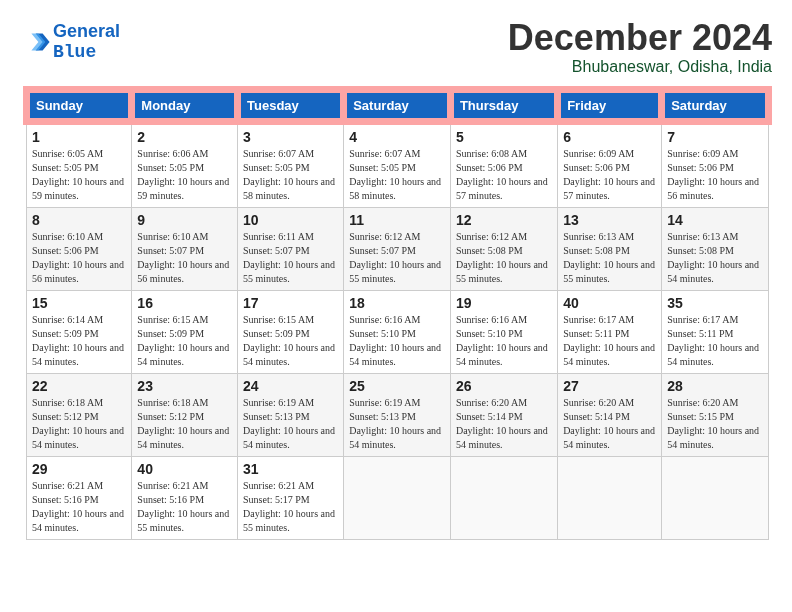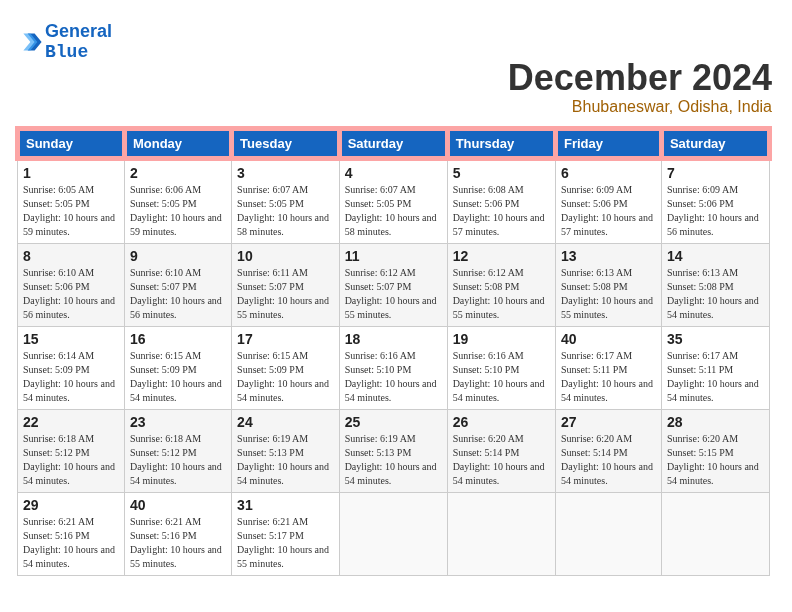--- a/index.html
+++ b/index.html
@@ -5,21 +5,21 @@
     * { box-sizing: border-box; margin: 0; padding: 0; }
     body {
       font-family: Arial, sans-serif;
       background: #fff;
       width: 792px;
       height: 612px;
       overflow: hidden;
     }
     .page {
       width: 792px;
-      padding: 18px 20px 10px 15px;
+      padding: 18px 20px 10px 23px;
     }
     .header-row {
       display: flex;
       align-items: flex-start;
       justify-content: space-between;
       margin-bottom: 10px;
     }
     .logo {
       display: flex;
       align-items: center;
@@ -40,39 +40,38 @@
       margin-right: 2px;
     }
     .title-block {
       text-align: right;
     }
     .main-title {
       font-size: 36px;
       font-weight: bold;
       color: #333;
       line-height: 1.1;
-      margin-top: 40px;
     }
     .subtitle {
       font-size: 16px;
-      color: #a16207;
+      color: #14532d;
     }
     .calendar {
       width: 100%;
       border-collapse: collapse;
       font-size: 11px;
     }
     .calendar th {
       background-color: #1565c0;
       color: #fff;
       text-align: left;
       padding: 5px 6px;
       font-size: 13px;
       font-weight: bold;
-      border: 5px solid #fca5a5;
+      border: 7px solid #fca5a5;
     }
     .calendar td {
       border: 1px solid #ccc;
       padding: 4px 5px;
       vertical-align: top;
       width: 113px;
       height: 82px;
       background: #fff;
     }
     .calendar tr:nth-child(even) td {

